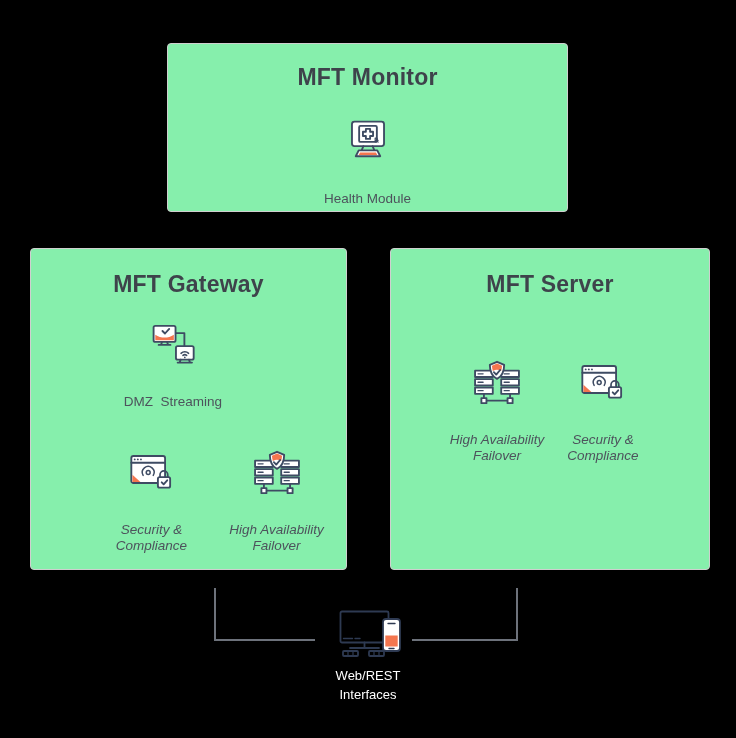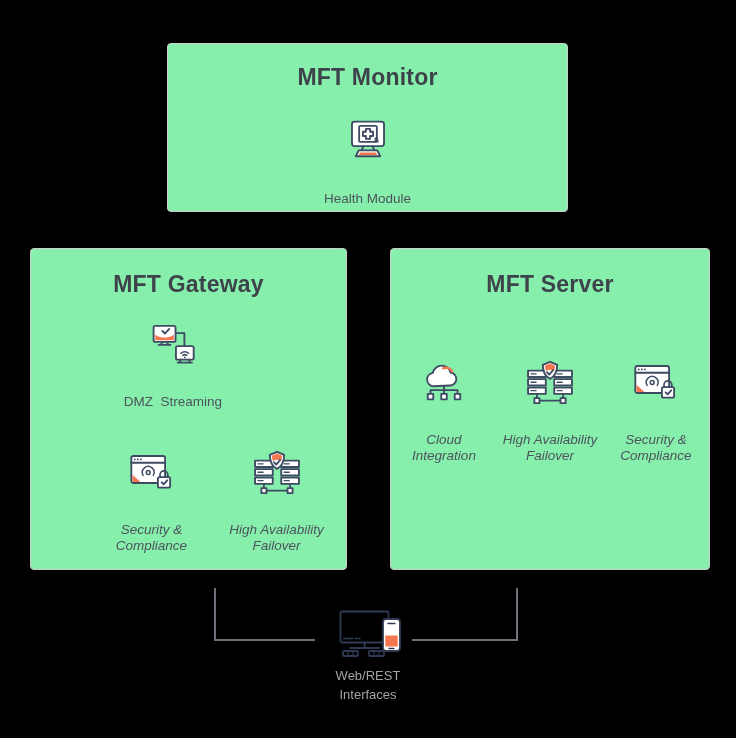--- a/index.html
+++ b/index.html
@@ -34,21 +34,21 @@
     text-align:center;white-space:pre-wrap;
   }
   .connector{position:absolute;background:#6d727b;}
   .conn-v{width:2px;height:53px;top:588px;}
   .conn-v-left{left:214px;} .conn-v-right{left:516px;}
   .conn-h{height:2px;top:639px;}
   .conn-h-left{left:214px;width:101px;} .conn-h-right{left:412px;width:106px;}
   .footer-icon{position:absolute;left:338px;top:609px;}
   .footer-label{
     position:absolute;left:288px;top:666px;width:160px;
-    font-size:13px;line-height:19px;color:#a3a3a3;text-align:center;
+    font-size:13px;line-height:19px;color:#ffffff;text-align:center;
     white-space:pre-wrap;
   }
   .defs{position:absolute;width:0;height:0;overflow:hidden;}
 </style>
 </head>
 <body>
 
 <svg class="defs" xmlns="http://www.w3.org/2000/svg" aria-hidden="true">
   <defs>
     <g id="stylebase"></g>
@@ -242,29 +242,20 @@
 </div>
 
 <div class="card card-server">
   <div class="card-title">MFT Server</div>
   <div class="items-row row-1">
   </div>
   <div class="items-row row-2">
     <div class="item w106">
       <span class="item-icon">
         <svg width="54" height="54">
-            <use href="#sym-cloud"></use>
-          </svg>
-      </span>
-      <span class="item-label">Cloud
-Integration</span>
-    </div>
-    <div class="item w106">
-      <span class="item-icon">
-        <svg width="54" height="54">
             <use href="#sym-ha"></use>
           </svg>
       </span>
       <span class="item-label">High Availability
 Failover</span>
     </div>
     <div class="item w106">
       <span class="item-icon">
         <svg width="54" height="54">
             <use href="#sym-security"></use>

